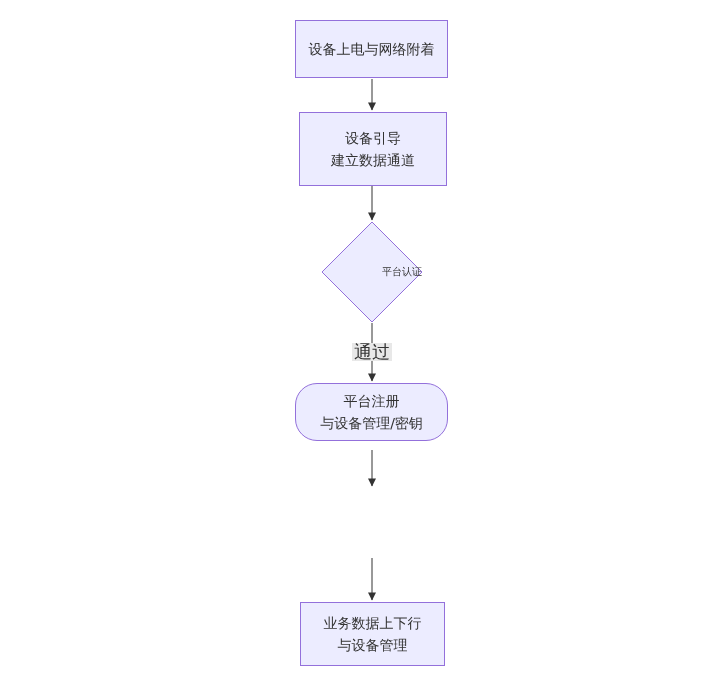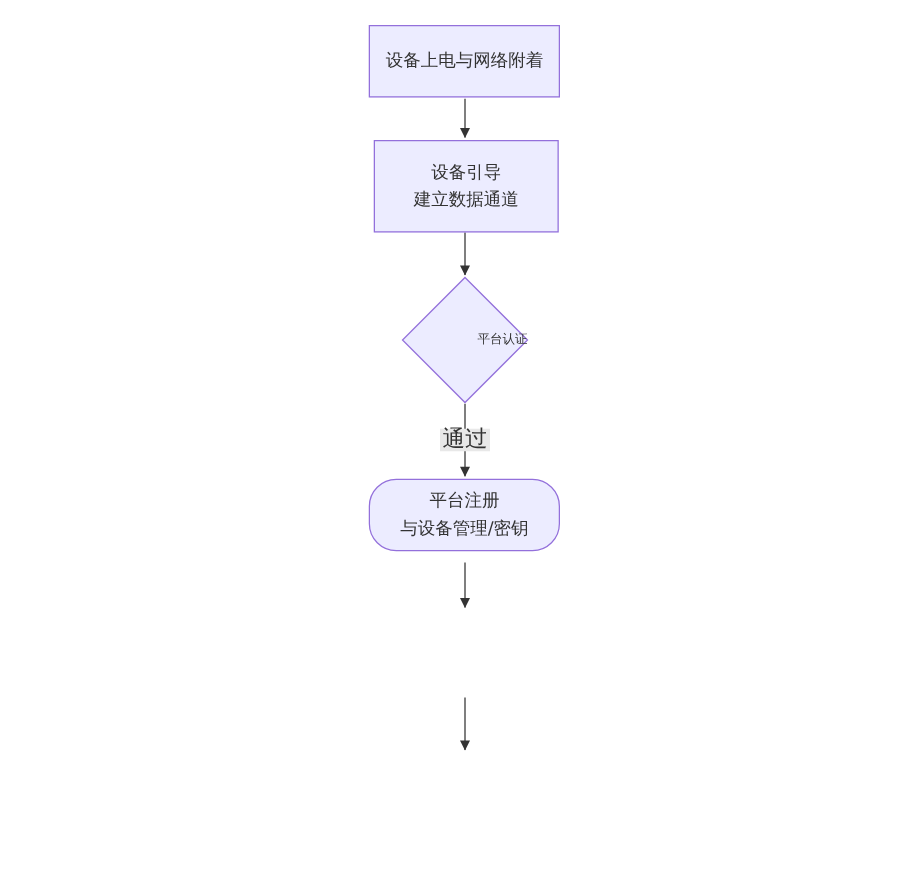--- a/index.html
+++ b/index.html
@@ -99,14 +99,18 @@
   <div class="diamond-label" style="left:322px; top:261px; width:100px;">平台认证</div>
 
   <div class="edge-label" style="left:372px; top:343px;">通过</div>
 
   <div class="node" style="left:295px; top:383px; width:153px; height:58px;border-radius:22px;">
     <div>平台注册</div>
     <div>与设备管理/密钥</div>
   </div>
 
 
+  <div class="node" style="left:300px; top:602px; width:145px; height:64px;">
+    <div>业务数据上下行</div>
+    <div>与设备管理</div>
+  </div>
 
 </div>
 
 </body></html>

